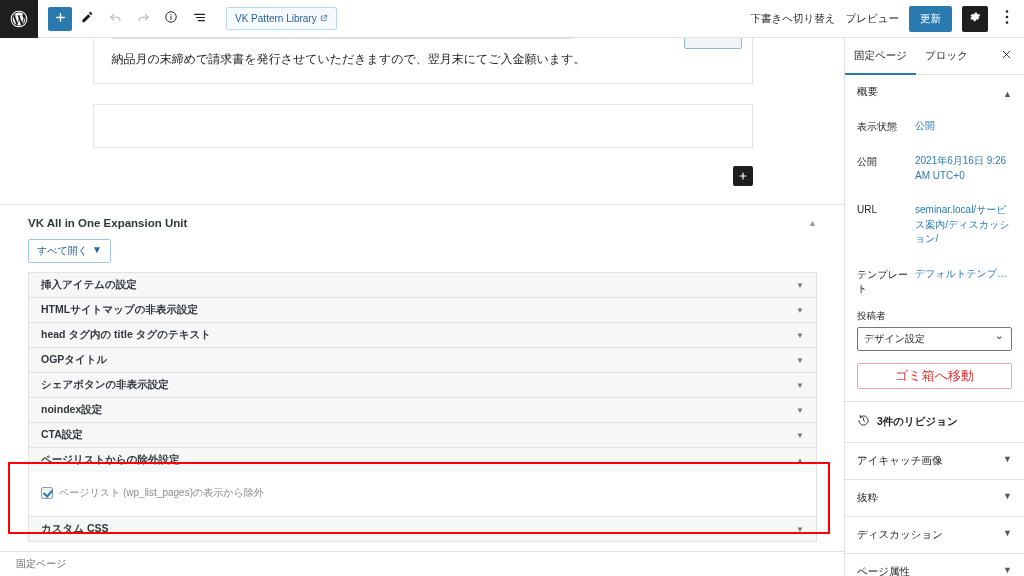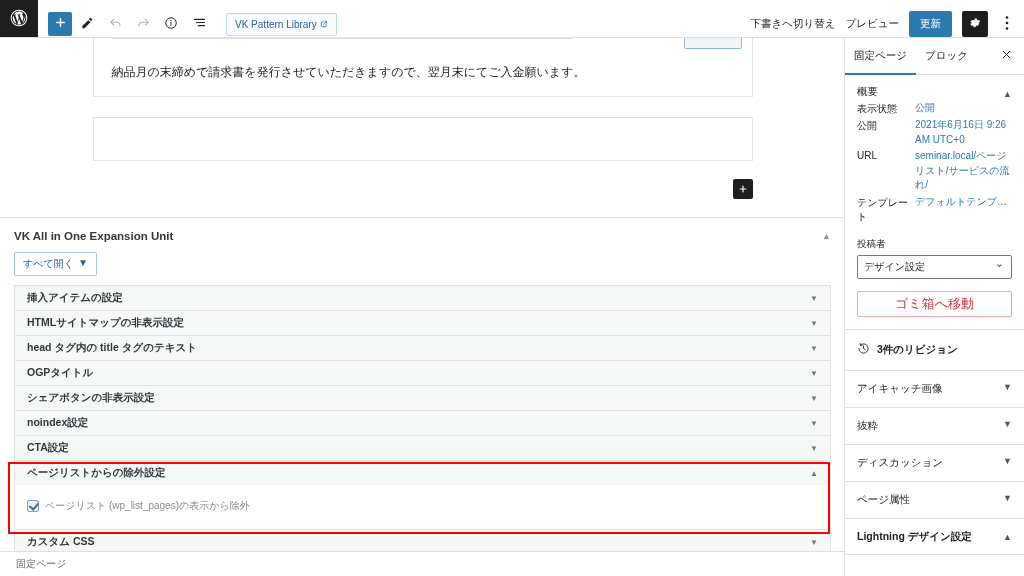--- a/index.html
+++ b/index.html
@@ -9,21 +9,21 @@
     background: #ffffff;
     overflow: hidden;
     color: #1e1e1e;
   }
   body { position: relative; }
 
   
   .topbar {
     position: absolute; top: 0; left: 0; width: 1024px; height: 38px;
     background: #fff; border-bottom: 1px solid #e0e0e0;
-    display: flex; align-items: flex-end;
+    display: flex; align-items: center;
   }
   .wp-logo {
     width: 38px; height: 38px; background: #1e1e1e;
     display: flex; align-items: center; justify-content: center;
     flex: 0 0 38px;
   }
   .wp-logo svg { display: block; }
   .tb-left { display: flex; align-items: center; gap: 2px; padding-left: 10px; }
   .tb-btn {
     width: 26px; height: 26px; border: none; background: transparent;
@@ -79,36 +79,36 @@
   }
   .cut-block .inner-rule {
     height: 1px; background: #ddd; margin: 0 0 0 0; width: 74%;
   }
   .cut-btn-ghost {
     position: absolute; right: 10px; top: -9px;
     width: 58px; height: 20px; background: #f2f5f7;
     border: 1px solid #90b8d8; border-radius: 2px;
   }
   .para-text {
-    font-size: 12px; line-height: 1.7; color: #1e1e1e; padding-top: 23px;
+    font-size: 12px; line-height: 1.7; color: #1e1e1e; padding-top: 10px;
     font-family: "Liberation Sans", "DejaVu Sans", sans-serif;
   }
   .empty-block {
     margin-top: 20px; height: 44px; border: 1px solid #e2e4e7; background: #fff;
   }
   .appender-row { display: flex; justify-content: flex-end; margin-top: 18px; }
   .appender {
     width: 20px; height: 20px; background: #1e1e1e; color: #fff;
     display: flex; align-items: center; justify-content: center;
     font-size: 14px; line-height: 1; border-radius: 2px; cursor: pointer;
   }
 
   
   .metabox-sep { height: 1px; background: #e2e4e7; margin-top: 18px; }
-  .metabox { padding: 0 14px; }
+  .metabox { padding: 0 28px; }
   .metabox-header {
     display: flex; align-items: center; padding: 12px 0 10px 0;
   }
   .metabox-title { font-size: 11.5px; font-weight: bold; color: #32373c; }
   .metabox-toggle { margin-left: auto; color: #9a9a9a; font-size: 9px; }
 
   .openall-btn {
     border: 1px solid #9fc7e4; background: #fff; color: #2a6496;
     font-size: 10px; padding: 4px 8px; border-radius: 2px; cursor: pointer;
     display: inline-flex; gap: 4px; margin-bottom: 9px;
@@ -171,21 +171,21 @@
     font-size: 12px; color: #1e1e1e;
   }
 
   .sb-panel { border-bottom: 1px solid #e0e0e0; padding: 10px 12px 12px 12px; }
   .sb-panel-head {
     display: flex; align-items: flex-end; cursor: pointer;
   }
   .sb-panel-title { font-size: 10.5px; color: #1e1e1e; }
   .sb-panel-chev { margin-left: auto; color: #555; font-size: 9px; }
 
-  .sb-row { display: flex; margin-top: 2px; align-items: flex-start; }
+  .sb-row { display: flex; margin-top: 20px; align-items: flex-start; }
   .sb-row .k { width: 58px; flex: 0 0 58px; font-size: 10px; color: #1e1e1e; padding-top: 1px; }
   .sb-row .v { font-size: 10px; color: #2a7ab0; line-height: 1.45; word-break: break-all; cursor: pointer; }
   .sb-row .v.trunc { white-space: nowrap; overflow: hidden; text-overflow: ellipsis; max-width: 100px;}
 
   .sb-field-label { font-size: 9.5px; color: #1e1e1e; margin-top: 14px; margin-bottom: 4px; }
   .sb-select {
     width: 100%; height: 24px; border: 1px solid #757575; border-radius: 2px;
     background: #fff; font-size: 10px; padding: 0 18px 0 6px; color: #1e1e1e;
     display: flex; align-items: center; position: relative; cursor: pointer;
   }
@@ -457,21 +457,21 @@
       <span class="v">公開</span>
     </div>
 
     <div class="sb-row">
       <span class="k">公開</span>
       <span class="v">2021年6月16日 9:26 AM UTC+0</span>
     </div>
 
     <div class="sb-row">
       <span class="k">URL</span>
-      <span class="v">seminar.local/ページリスト/サービスの流れ/</span>
+      <span class="v">seminar.local/サービス案内/ディスカッション/</span>
     </div>
 
     <div class="sb-row">
       <span class="k">テンプレート</span>
       <span class="v trunc">デフォルトテンプ…</span>
     </div>
 
     <div class="sb-field-label">投稿者</div>
     <div class="sb-select">
       <span>デザイン設定</span>

